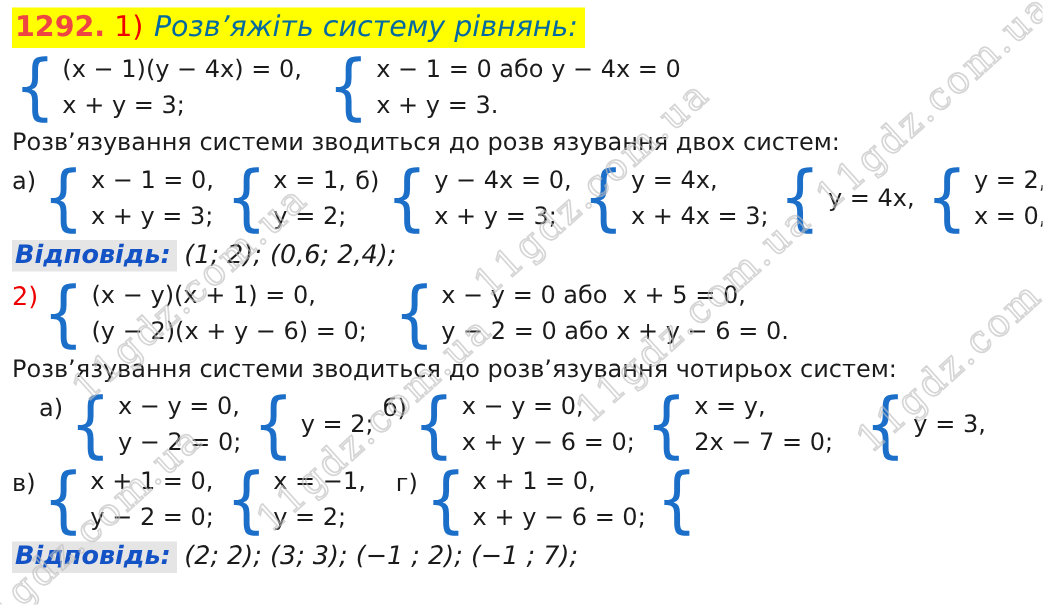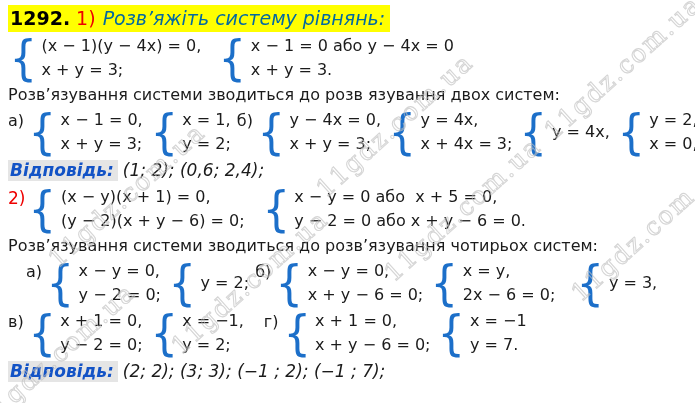--- a/index.html
+++ b/index.html
@@ -4,21 +4,21 @@
 <style>
   * { margin:0; padding:0; box-sizing:border-box; }
   html,body { width:695px; height:403px; }
   body {
     position:relative; overflow:hidden; background:#ffffff;
     font-family:"DejaVu Sans","Liberation Sans",sans-serif;
     color:#1b1b1b; padding:5px 0 0 8px;
   }
   .hl-title { display:inline-block; background:#ffff00; padding:1px 5px 2px 2px;
               font-size:19px; line-height:24px; }
-  .num  { color:#000000; font-weight:bold; }
+  .num  { color:#ef4444; font-weight:bold; }
   .part { color:#ee0000; margin-left:6px; }
   .part-label { color:#ee0000; font-size:17px; line-height:24px; margin:1px 2px 0 0; }
   .prompt { color:#0369a1; font-style:italic; margin-left:7px; }
 
   .sys-row { display:flex; align-items:flex-start; margin:2px 0 1px 0; white-space:nowrap; }
   .sys  { display:flex; align-items:center; margin-right:6px; }
   .brace { color:#1c6fc9; font-size:48px; line-height:48px; margin-right:3px;
            transform:scaleX(.9); font-weight:normal; }
   .sys-lines { display:flex; flex-direction:column; }
   .math { display:block; font-size:16px; line-height:24px; white-space:pre; }
@@ -166,21 +166,21 @@
     <span class="brace">{</span>
     <span class="sys-lines">
       <span class="math">x − y = 0,</span>
       <span class="math">x + y − 6 = 0;</span>
     </span>
   </span>
   <span class="sys">
     <span class="brace">{</span>
     <span class="sys-lines">
       <span class="math">x = y,</span>
-      <span class="math">2x − 6 = 0;</span>
+      <span class="math">2x − 7 = 0;</span>
     </span>
   </span>
   <span class="sys gap-before">
     <span class="brace">{</span>
     <span class="sys-lines">
       <span class="math">y = 3,</span>
     </span>
   </span>
 </div>
 
@@ -203,22 +203,18 @@
   <span class="lbl gap-before">г)</span>
   <span class="sys">
     <span class="brace">{</span>
     <span class="sys-lines">
       <span class="math">x + 1 = 0,</span>
       <span class="math">x + y − 6 = 0;</span>
     </span>
   </span>
   <span class="sys">
     <span class="brace">{</span>
-    <span class="sys-lines">
-      <span class="math">x = −1</span>
-      <span class="math">y = 7.</span>
-    </span>
   </span>
 </div>
 
 <div class="ans">
   <span class="ans-label">Відповідь:</span><span class="ans-text">(2; 2); (3; 3); (−1 ; 2); (−1 ; 7);</span>
 </div>
 
 </body></html>

